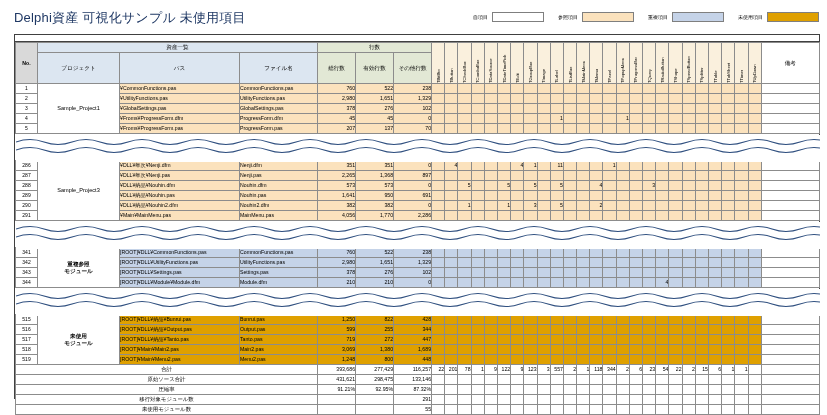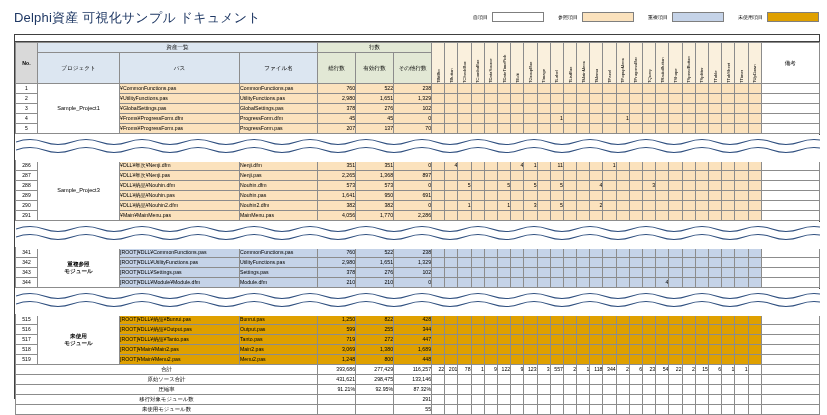--- a/index.html
+++ b/index.html
@@ -150,21 +150,21 @@
     overflow: hidden;
     pointer-events: none;
   }
   .wave svg { display: block; }
 </style>
 </head>
 <body>
 
 <div id="page">
 
-  <div class="title">Delphi資産  可視化サンプル ドキュメント</div>
+  <div class="title">Delphi資産  可視化サンプル 未使用項目</div>
 
   <div class="legend">
     <div class="legend-item">
       <span class="legend-label">自項目</span>
       <span class="legend-swatch sw-white"></span>
     </div>
     <div class="legend-item">
       <span class="legend-label">参照項目</span>
       <span class="legend-swatch sw-ref"></span>
     </div>

